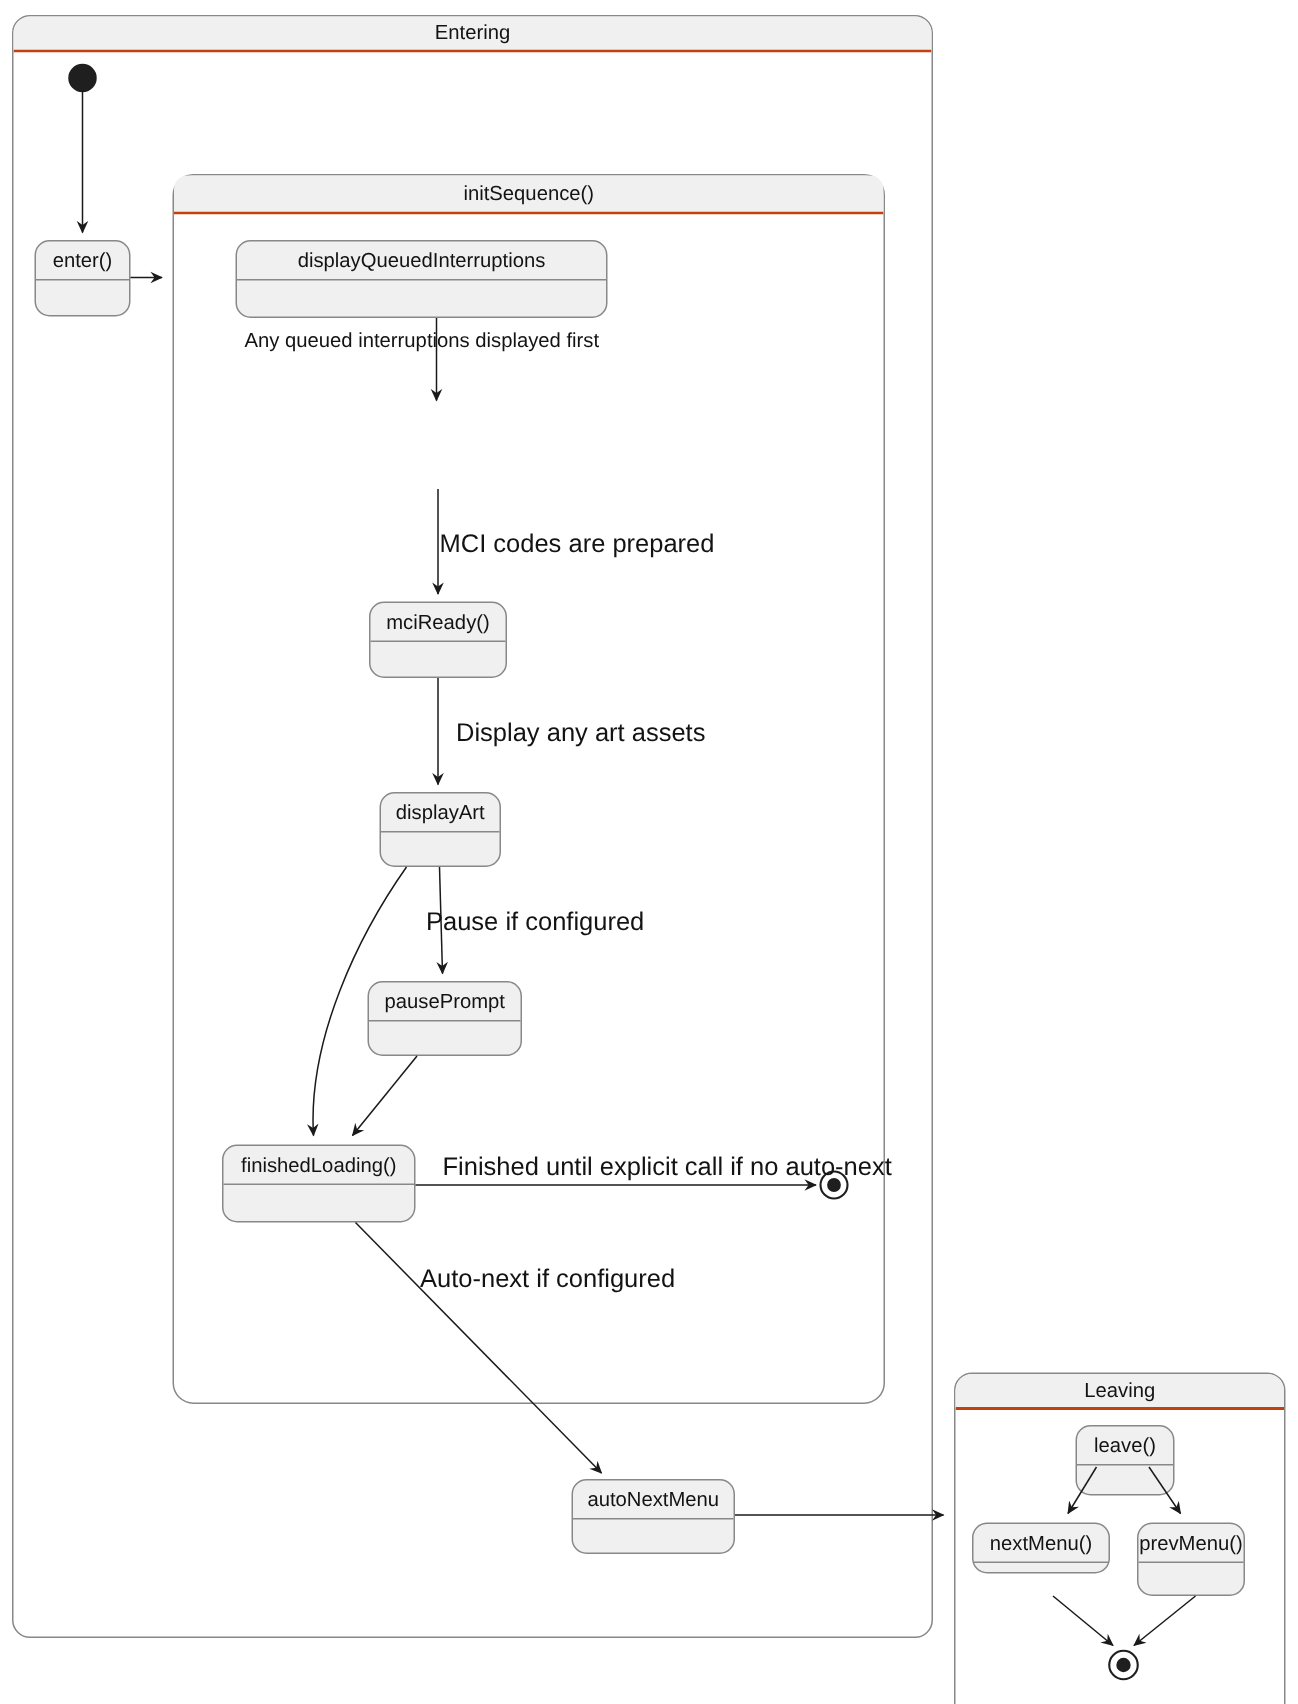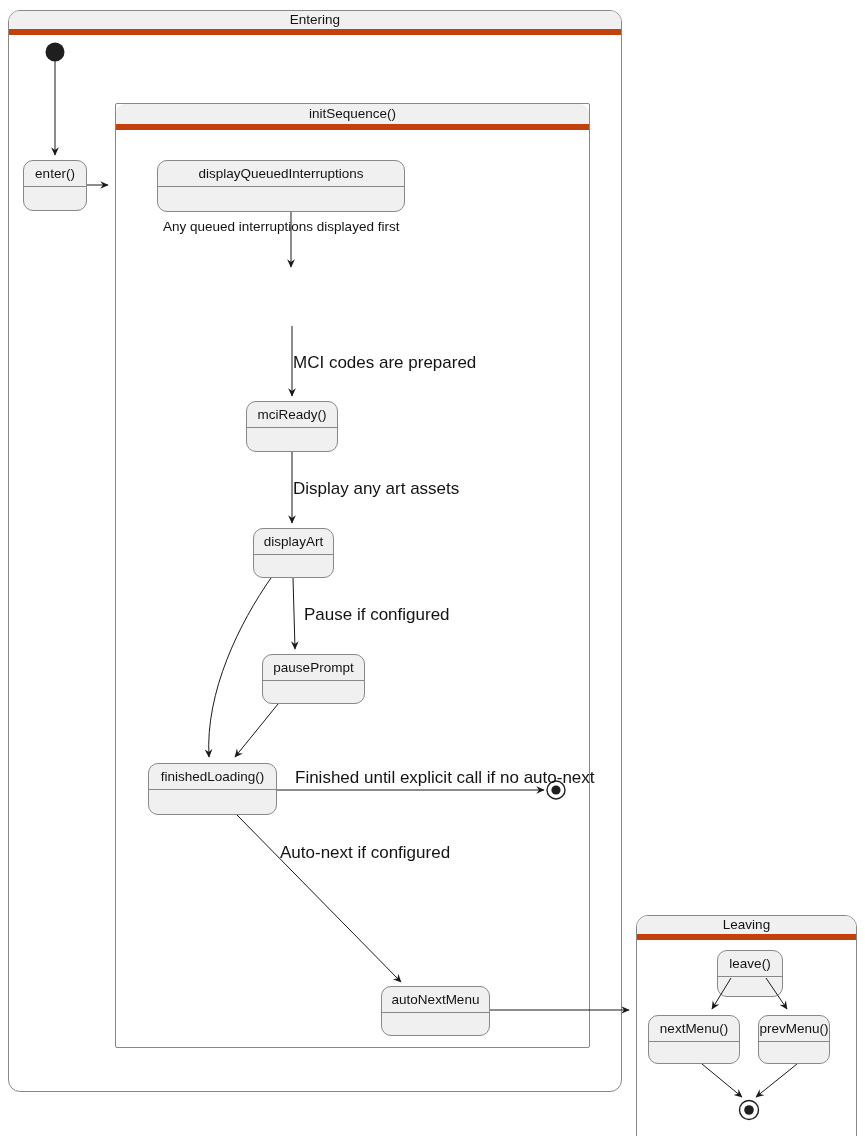--- a/index.html
+++ b/index.html
@@ -9,21 +9,21 @@
     font-family:"Liberation Sans", sans-serif; color:#131313;
   }
   .canvas { position:absolute; left:0; top:0; width:865px; height:1136px; }
 
   
   .frame {
     position:absolute; border:1px solid #888888; border-radius:12px;
     background:transparent; z-index:1;
   }
   .frame-title {
-    height:24px; background:#f0f0f0; border-bottom:6px solid #c2410c;
+    height:24px; background:#f0f0f0; border-bottom:2px solid #c2410c;
     border-radius:11px 11px 0 0; display:flex; align-items:center; justify-content:center;
     font-size:13.5px; line-height:1;
   }
 
   
   .state {
     position:absolute; border:1px solid #888888; border-radius:10px;
     background:#f0f0f0; display:flex; flex-direction:column; z-index:2;gap:32px;
   }
   .state-title {
@@ -47,21 +47,21 @@
 </style>
 </head>
 <body>
 
 <div class="canvas">
 
   <div class="frame" style="left:8px; top:10px; width:614px; height:1082px;">
     <div class="frame-title">Entering</div>
   </div>
 
-  <div class="frame" style="left:115px; top:103px; width:475px; height:945px; border-radius:2px;">
+  <div class="frame" style="left:115px; top:116px; width:475px; height:820px; border-radius:14px;">
     <div class="frame-title" style="height:26px; border-radius:9px 9px 0 0;">initSequence()</div>
   </div>
 
   <div class="frame" style="left:636px; top:892px; width:221px; height:237px;margin-top:23px;">
     <div class="frame-title">Leaving</div>
   </div>
 
   <div class="state" style="left:23px; top:160px; width:64px; height:51px;">
     <div class="state-title">enter()</div>
     <div class="state-body"></div>
@@ -76,41 +76,41 @@
   <div class="state" style="left:246px; top:401px; width:92px; height:51px;">
     <div class="state-title">mciReady()</div>
     <div class="state-body"></div>
   </div>
 
   <div class="state" style="left:253px; top:528px; width:81px; height:50px;">
     <div class="state-title">displayArt</div>
     <div class="state-body"></div>
   </div>
 
-  <div class="state" style="left:262px; top:654px; width:103px; height:50px;">
+  <div class="state" style="left:245px; top:654px; width:103px; height:50px;">
     <div class="state-title">pausePrompt</div>
     <div class="state-body"></div>
   </div>
 
   <div class="state" style="left:381px; top:986px; width:109px; height:50px;">
     <div class="state-title">autoNextMenu</div>
     <div class="state-body"></div>
   </div>
 
   <div class="state" style="left:148px; top:763px; width:129px; height:52px;">
     <div class="state-title">finishedLoading()</div>
     <div class="state-body"></div>
   </div>
 
   <div class="state" style="left:717px; top:950px; width:66px; height:47px;">
     <div class="state-title">leave()</div>
     <div class="state-body"></div>
   </div>
 
-  <div class="state" style="left:648px; top:1015px; width:92px; height:49px;">
+  <div class="state" style="left:648px; top:1015px; width:92px; height:34px;">
     <div class="state-title">nextMenu()</div>
     <div class="state-body"></div>
   </div>
 
   <div class="state" style="left:758px; top:1015px; width:72px; height:49px;">
     <div class="state-title">prevMenu()</div>
     <div class="state-body"></div>
   </div>
 
   <svg class="edges" viewBox="0 0 865 1136">
@@ -142,18 +142,18 @@
       <circle cx="556" cy="790" r="9" fill="#ffffff" stroke="#1f1f1f" stroke-width="1.4"></circle>
       <circle cx="556" cy="790" r="4.6" fill="#1f1f1f"></circle>
     </g>
     <g>
       <circle cx="749" cy="1110" r="9.5" fill="#ffffff" stroke="#1f1f1f" stroke-width="1.4"></circle>
       <circle cx="749" cy="1110" r="4.8" fill="#1f1f1f"></circle>
     </g>
   </svg>
 
   <div class="edge-label" style="left:293px; top:355px;">MCI codes are prepared</div>
-  <div class="edge-label" style="left:293px; top:481px;">Display any art assets</div>
-  <div class="edge-label" style="left:304px; top:607px;">Pause if configured</div>
+  <div class="edge-label" style="left:293px; top:481px;padding-left:11px;">Display any art assets</div>
+  <div class="edge-label" style="left:284px; top:607px;">Pause if configured</div>
   <div class="edge-label" style="left:295px; top:770px;">Finished until explicit call if no auto-next</div>
   <div class="edge-label" style="left:280px; top:845px;">Auto-next if configured</div>
 
 </div>
 
 </body></html>

